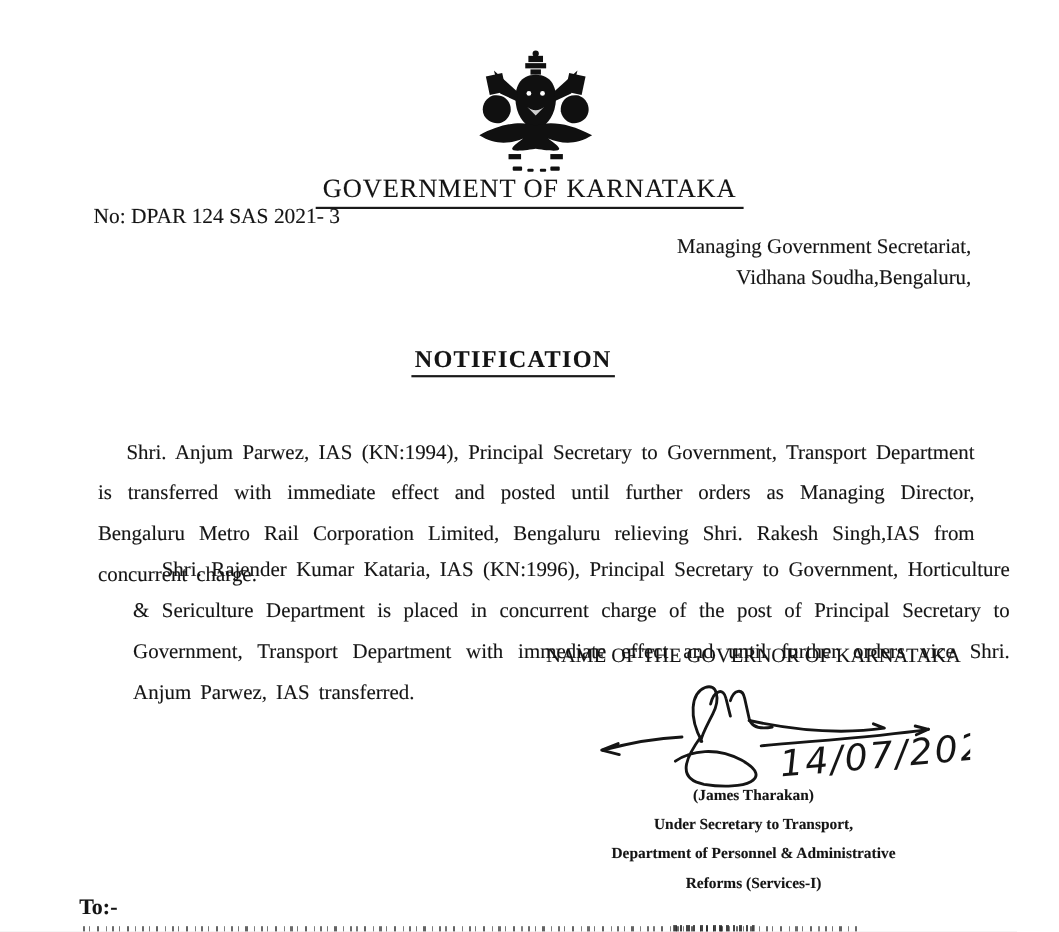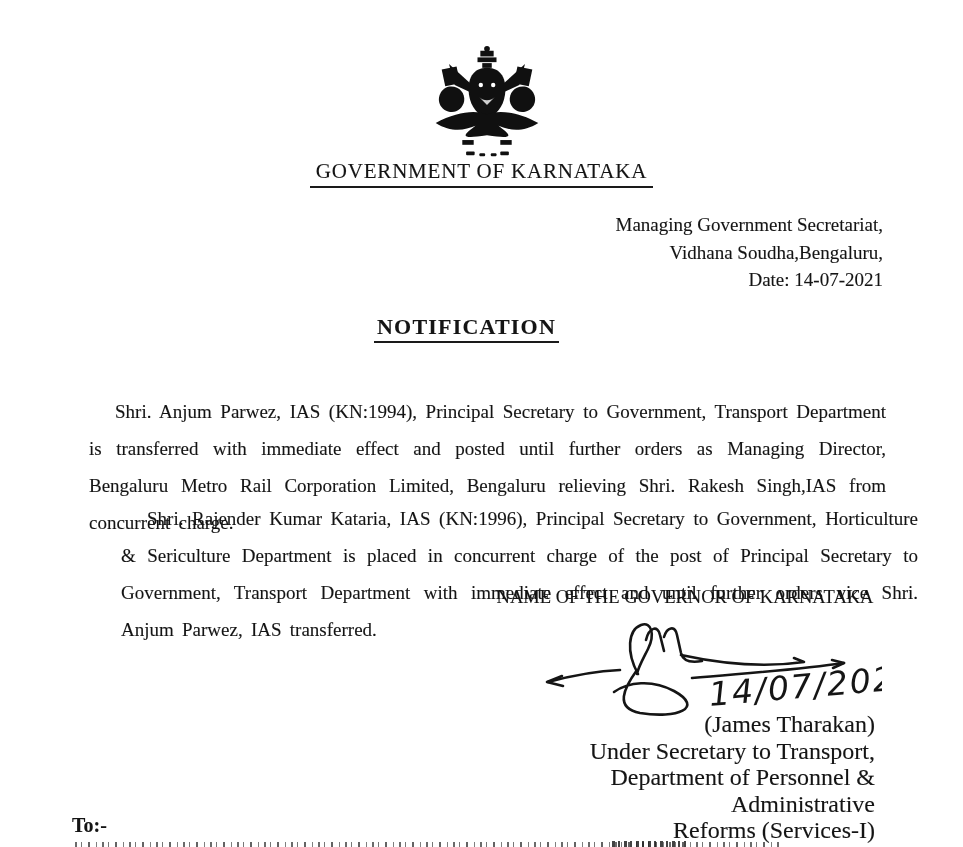--- a/index.html
+++ b/index.html
@@ -11,21 +11,21 @@
     font-family:"Liberation Serif", serif;
     color:#141414;
     overflow:hidden;
     -webkit-text-stroke:0.2px rgba(20,20,20,.55);
   }
   .abs { position:absolute; }
   .emblem { left:430px; top:44px; width:114px; height:118px; }
   .gov-title-wrap { left:0; top:159px; width:963px; text-align:center; }
   .gov-title {
     display:inline-block;
-    font-size:21px; letter-spacing:.8px;
+    font-size:24px; letter-spacing:.8px;
     border-bottom:2.5px solid #1a1a1a;
     padding:0 6px 2px 6px;
   }
   .ref-no { left:85px; top:187px; font-size:19.5px; }
   .addr { right:80px; top:211px; text-align:right; font-size:19px; line-height:27.5px; }
   .notif-wrap { left:0; top:314px; width:933px; text-align:center; }
   .notif {
     display:inline-block; font-weight:700;
     font-size:22px; letter-spacing:1.2px;
     border-bottom:2.5px solid #1a1a1a; padding:0 3px 1px 3px;
@@ -33,21 +33,21 @@
   .body-para {
     left:89px; width:797px;
     font-size:19px; line-height:37px;
     text-align:justify; text-indent:26px;
     word-spacing:3.5px;
   }
   .para1 { top:374px; }
   .para2 { top:481px;margin-left:32px; }
   .order-block { left:495px; top:584px; width:380px; text-align:center; font-size:18.5px; line-height:27px; }
   .sig-svg { left:542px; top:618px; width:340px; height:104px; }
-  .sign-block { left:495px; top:711px; width:380px; text-align:right; font-size:24px; line-height:26.5px; }
+  .sign-block { left:495px; top:711px; width:380px; text-align:center; font-size:14px; line-height:26.5px;font-weight:bold; }
   .to-label {
     left:72px; top:814px;
     font-size:20px; font-weight:700;
     border-bottom:2.5px solid #111; padding-bottom:16px;
   }
   .cutoff-strip {
     left:75px; top:842px; width:706px; height:5px;
     background:repeating-linear-gradient(90deg,
       #3a3a3a 0 2px, transparent 2px 6px,
       #4a4a4a 6px 7px, transparent 7px 13px,
@@ -97,25 +97,25 @@
       <rect x="52" y="114" width="6" height="3" rx="1"></rect>
       <rect x="64" y="114" width="6" height="3" rx="1"></rect>
       <rect x="74" y="112" width="9" height="4" rx="1"></rect>
     </g>
   </svg>
 
   <div class="abs gov-title-wrap">
     <span class="gov-title">GOVERNMENT OF KARNATAKA</span>
   </div>
 
+  <div class="abs ref-no">No: DPAR 124 SAS 2021- 3</div>
 
   <div class="abs addr">
     <div>Managing Government Secretariat,</div>
     <div>Vidhana Soudha,Bengaluru,</div>
-    <div>Date: 14-07-2021</div>
   </div>
 
   <div class="abs notif-wrap">
     <span class="notif">NOTIFICATION</span>
   </div>
 
   <p class="abs body-para para1">Shri. Anjum Parwez, IAS (KN:1994), Principal Secretary to Government, Transport Department is transferred with immediate effect and posted until further orders as Managing Director, Bengaluru Metro Rail Corporation Limited, Bengaluru relieving Shri. Rakesh Singh,IAS from concurrent charge.</p>
   <p class="abs body-para para2">Shri. Rajender Kumar Kataria, IAS (KN:1996), Principal Secretary to Government, Horticulture &amp; Sericulture Department is placed in concurrent charge of the post of Principal Secretary to Government, Transport Department with immediate effect and until further orders vice Shri. Anjum Parwez, IAS transferred.</p>
 
   <div class="abs order-block">

